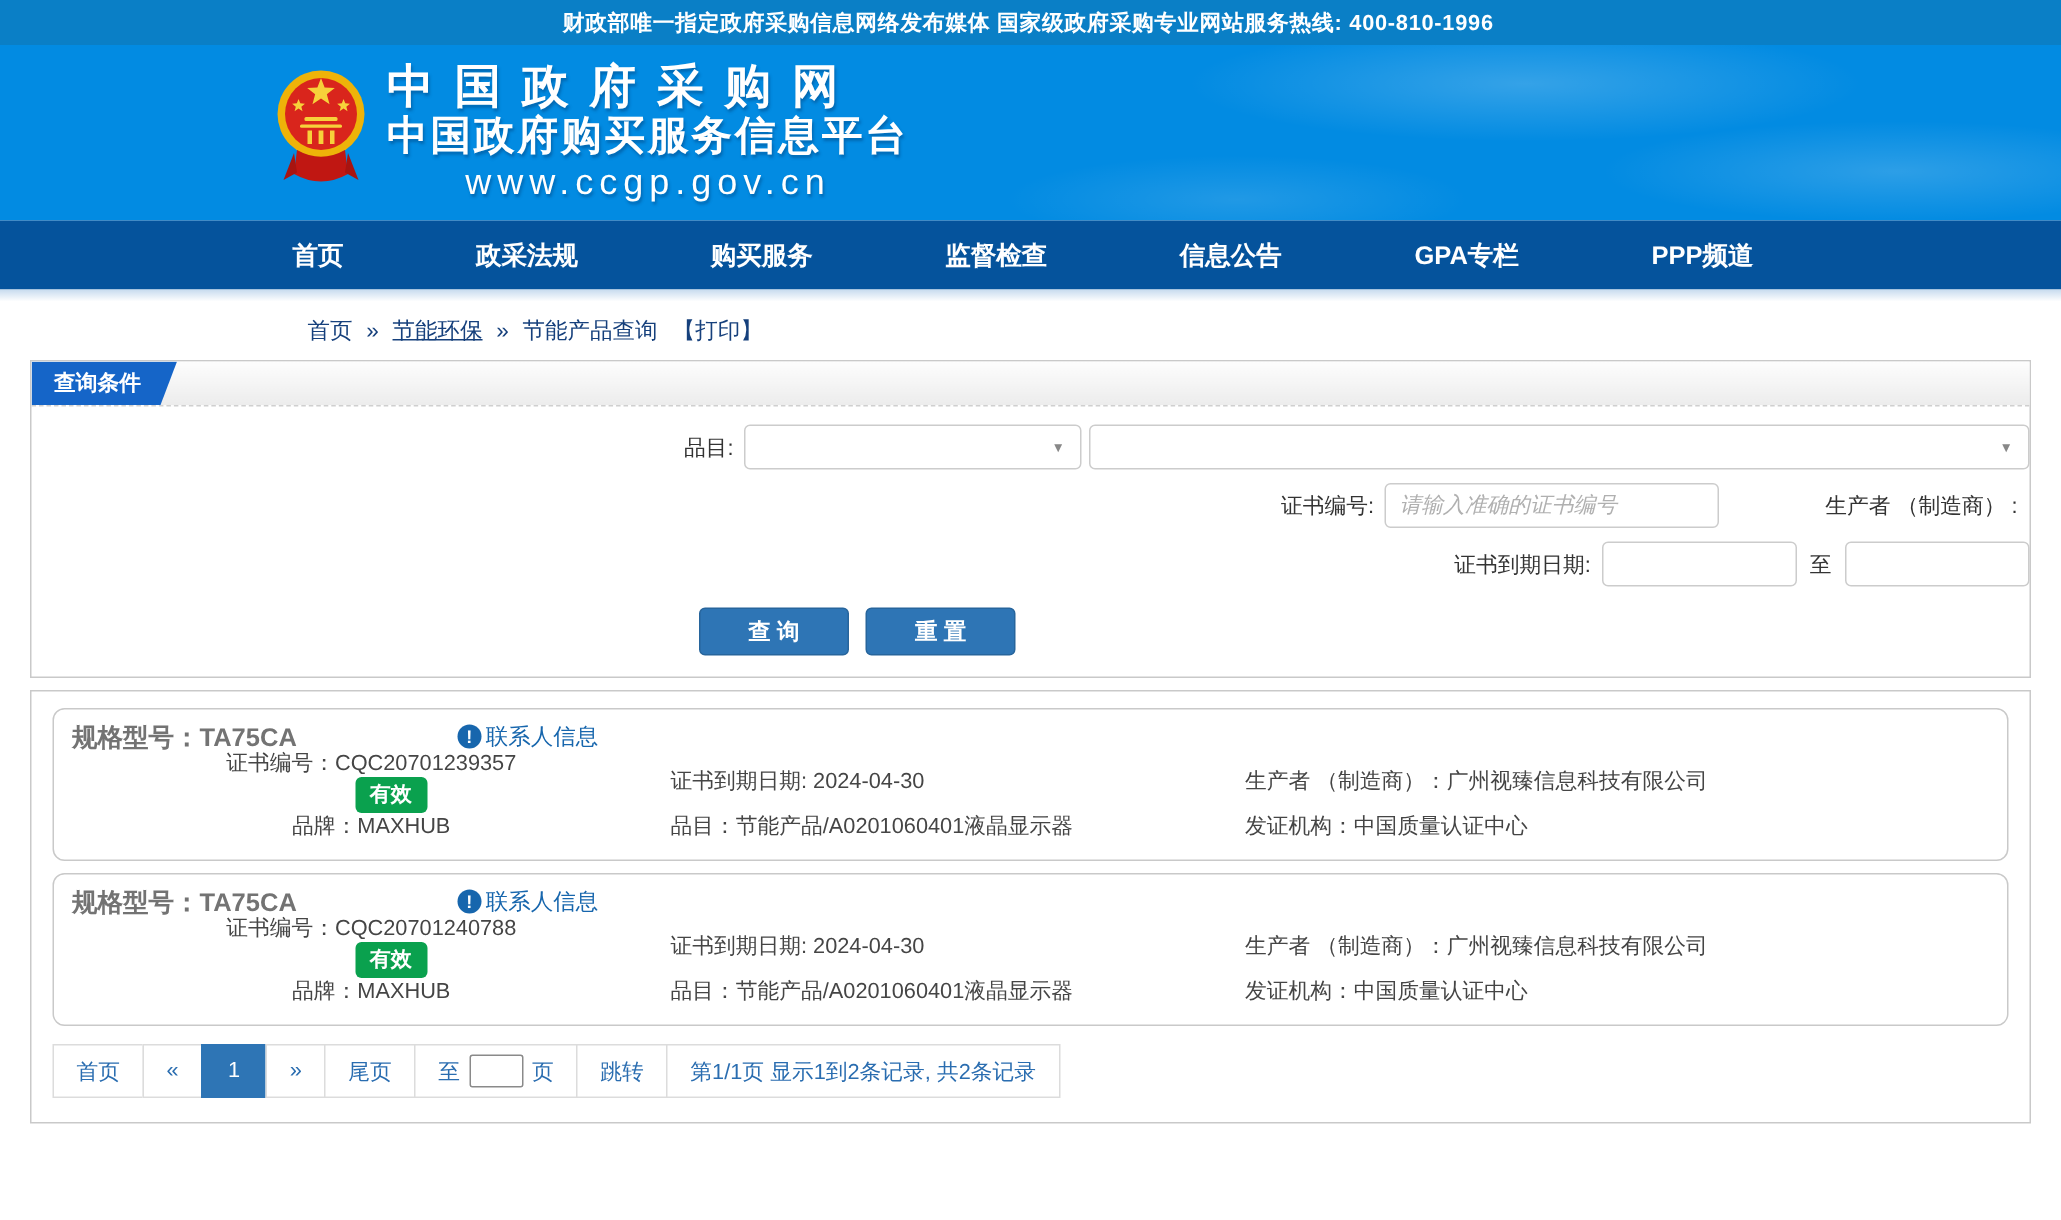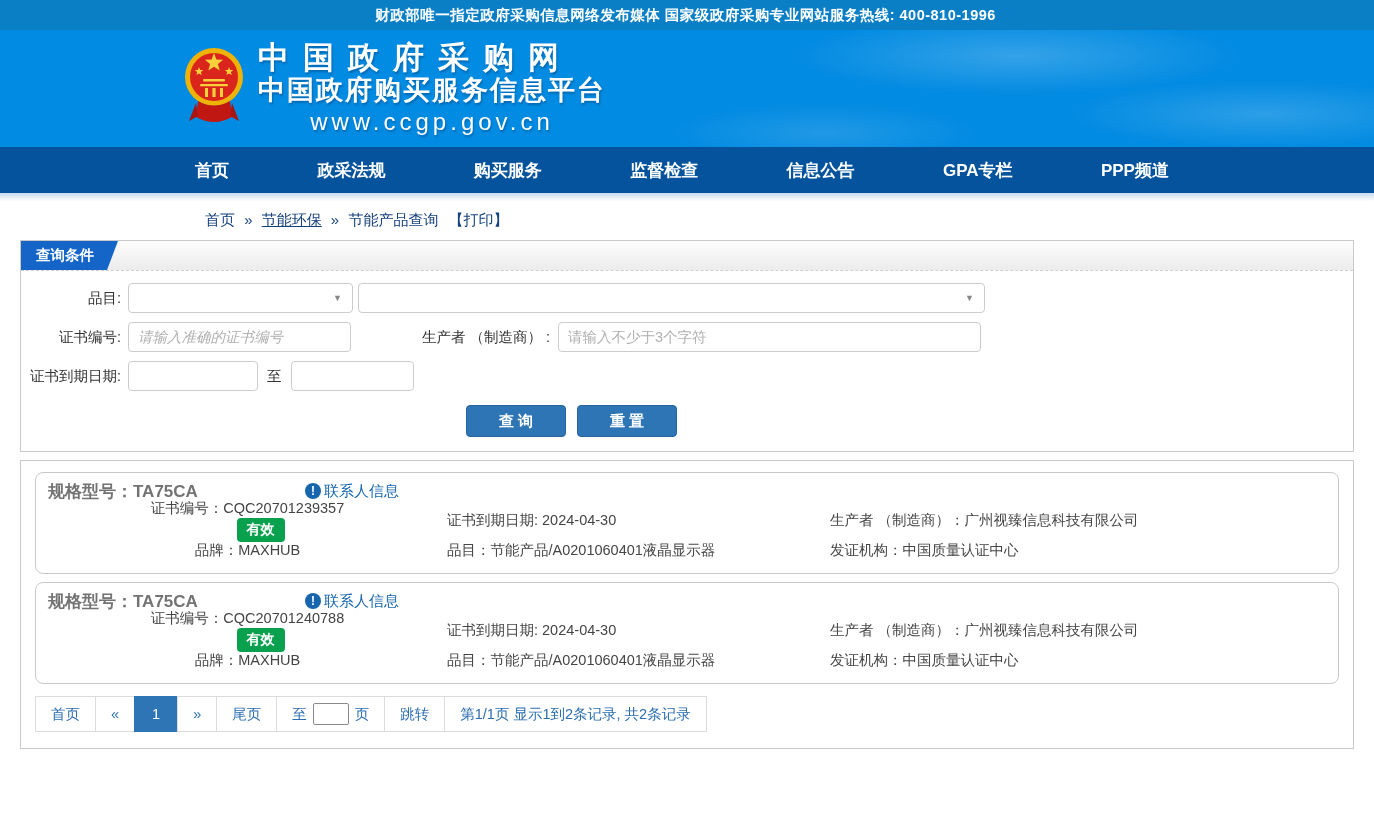--- a/index.html
+++ b/index.html
@@ -53,21 +53,21 @@
   }
   .tab {
     background:var(--tab); color:#fff; font-size:14.5px; font-weight:bold;
     display:flex; align-items:center; padding:0 24px 0 15px;
     clip-path:polygon(0 0,100% 0,calc(100% - 11px) 100%,0 100%);
   }
   .tab-note { display:flex; align-items:center; margin-left:10px; color:var(--red_note); font-size:14.5px; }
 
   
   .form { padding:12px 0 12px; font-size:14.5px; color:#333; }
-  .form-row { display:flex; align-items:center; margin-bottom:9px; height:30px; }
+  .form-row { display:flex; align-items:center; margin-bottom:9px; height:30px;justify-content:flex-end; }
   .flabel  { width:107px; text-align:right; padding-right:7px; flex:none; }
   .flabel2 { width:207px; text-align:right; padding-right:8px; flex:none; }
   .sel {
     height:30px; border:1px solid #ccc; border-radius:4px; background:#fff;
     display:flex; align-items:center; justify-content:flex-end; padding-right:10px; cursor:pointer;
   }
   .sel .caret { font-size:9px; color:#888; }
   .sel-1 { width:225px; margin-right:5px; }
   .sel-2 { width:627px; }
   input.txt {
@@ -188,21 +188,20 @@
       <div class="sel sel-2">
           <span class="caret">▼</span>
         </div>
     </div>
 
 
     <div class="form-row">
       <span class="flabel">证书编号:</span>
       <input class="txt w1" placeholder="请输入准确的证书编号" style="">
       <span class="flabel2">生产者 （制造商） :</span>
-      <input class="txt w2" placeholder="请输入不少于3个字符" style="">
     </div>
 
     <div class="form-row">
       <span class="flabel">证书到期日期:</span>
       <input class="txt wd1" style="">
       <span class="to-label">至</span>
       <input class="txt wd2" style="">
     </div>
 
     <div class="btn-row">

